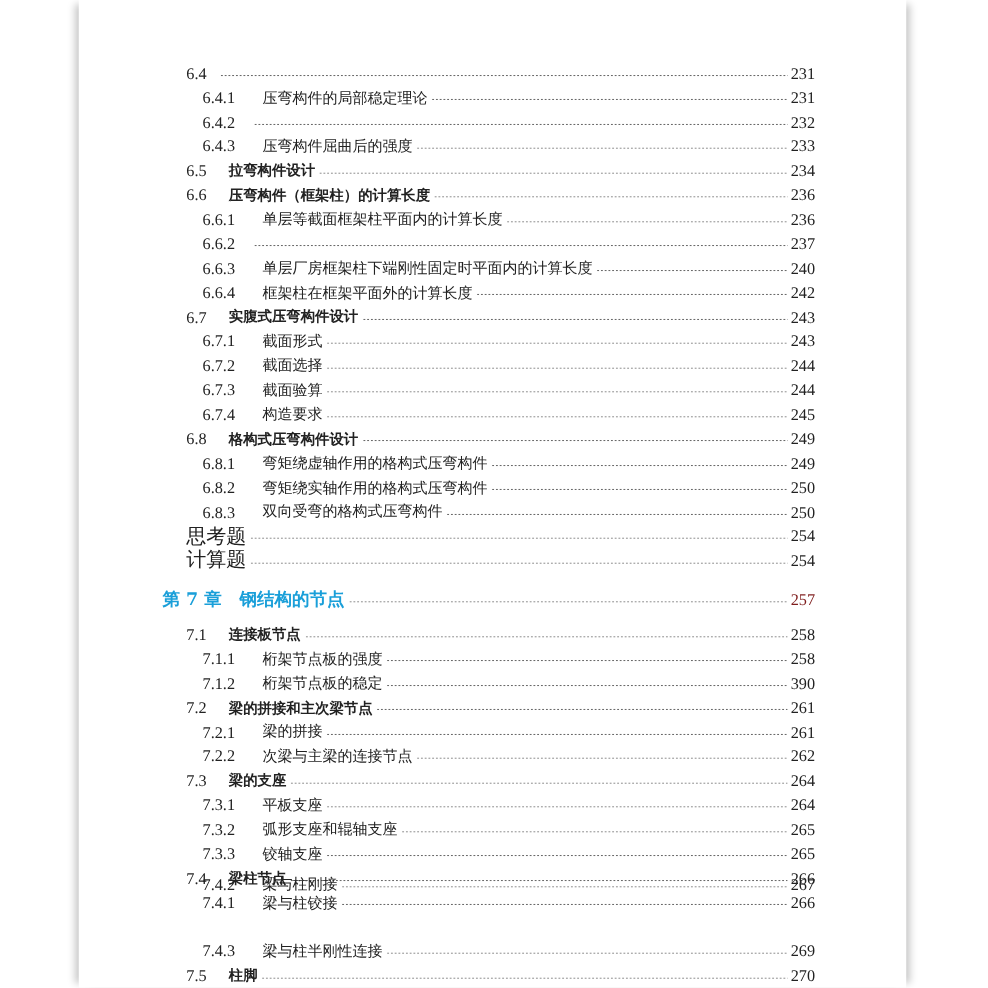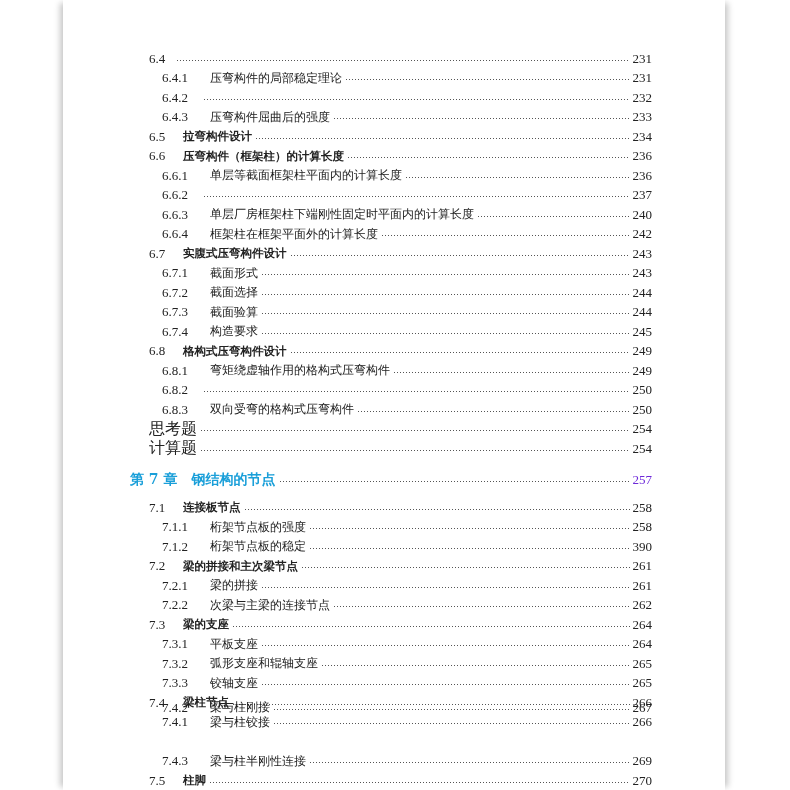--- a/index.html
+++ b/index.html
@@ -31,21 +31,21 @@
   .lvl1 .title { font-family:"DejaVu Sans","Liberation Sans",sans-serif; font-weight:bold; font-size:11.5px; }
   .lvl2 { left:99px; width:490px; }
   .lvl2 .num { width:38px; }
   .lvl2 .title { font-size:12px; }
   .lvlx { left:86px; width:503px; }
   .lvlx .title { margin-left:0; font-size:16px; }
   .chapter { left:67px; width:522px; color:#1a9fd9; }
   .chapter .num, .chapter .title { font-weight:bold; font-size:14px; color:#1a9fd9; font-family:"DejaVu Serif","Liberation Serif",serif; }
   .chapter .num { width:auto; }
   .chapter .title { margin-left:14px; }
-  .chapter .page-no { color:#6d28d9; }
+  .chapter .page-no { color:#7f1d1d; }
 </style>
 </head>
 <body>
 
 <div class="page">
   <div class="toc">
 
     <div class="row lvl1" style="top:0px">
         <span class="num">6.4</span>
         <span class="dots"></span>
@@ -140,20 +140,21 @@
         <span class="page-no">249</span>
       </div>
     <div class="row lvl2" style="top:312px">
         <span class="num">6.8.1</span>
         <span class="title">弯矩绕虚轴作用的格构式压弯构件</span>
         <span class="dots"></span>
         <span class="page-no">249</span>
       </div>
     <div class="row lvl2" style="top:331.5px">
         <span class="num">6.8.2</span>
+        <span class="title">弯矩绕实轴作用的格构式压弯构件</span>
         <span class="dots"></span>
         <span class="page-no">250</span>
       </div>
     <div class="row lvl2" style="top:351px">
         <span class="num">6.8.3</span>
         <span class="title">双向受弯的格构式压弯构件</span>
         <span class="dots"></span>
         <span class="page-no">250</span>
       </div>
     <div class="row lvlx" style="top:370.5px">

